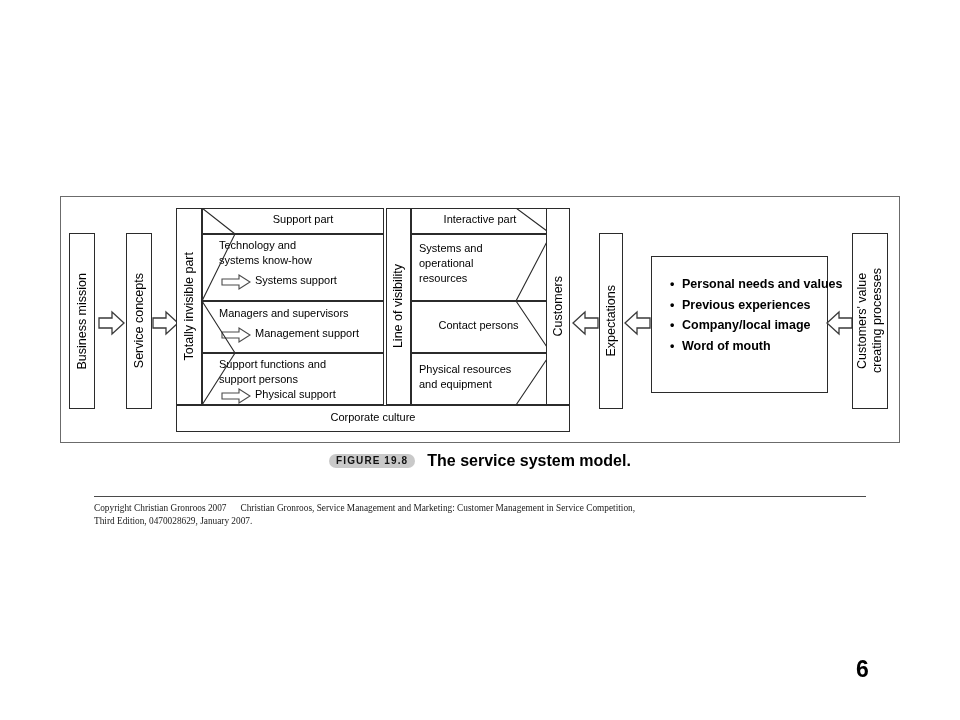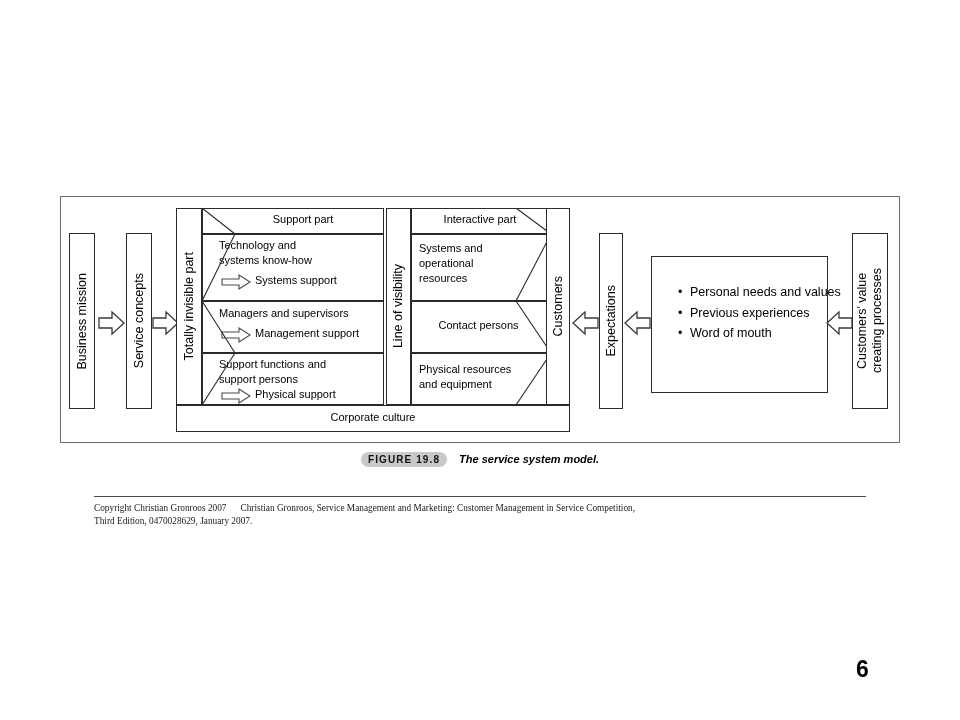--- a/index.html
+++ b/index.html
@@ -82,23 +82,24 @@
     left: 651px;
     top: 256px;
     width: 177px;
     height: 137px;
     border: 1px solid #2b2b2b;
     box-sizing: border-box;
     background: #fff;
     padding: 9px 6px 0 8px;
   }
   #influences-box ul {
-    margin: 16px;
+    margin: 8px;
     padding: 0 0 0 14px;
     list-style: none;
+    font-weight: bold;
   }
   #influences-box li {
     font-size: 12.5px;
     line-height: 20.6px;
     position: relative;
     white-space: nowrap;
   }
   #influences-box li::before {
     content: "\2022";
     position: absolute;
@@ -121,24 +122,23 @@
     border-radius: 8px;
     padding: 1.5px 7px 2px 7px;
     font-weight: bold;
     letter-spacing: 1.1px;
     font-size: 10px;
     color: #111;
     vertical-align: middle;
   }
   #caption .capttext {
     font-weight: bold;
-    font-size: 11px;
+    font-size: 16px;
     margin-left: 12px;
     vertical-align: middle;
-    font-style: italic;
   }
 
   
   #footer-rule {
     position: absolute;
     left: 94px;
     top: 496px;
     width: 772px;
     height: 1px;
     background: #4a4a4a;
@@ -278,20 +278,21 @@
 <div class="arrow" style="left:624px; top:310px;">
   <svg width="27" height="26" viewBox="0 0 27 26">
     <polygon points="26,8 13,8 13,2 1,13 13,24 13,18 26,18" fill="#ffffff" stroke="#3a3a3a" stroke-width="1.3"></polygon>
   </svg>
 </div>
 
 <div id="influences-box">
   <ul>
     <li>Personal needs and values</li>
     <li>Previous experiences</li>
+    <li>Company/local image</li>
     <li>Word of mouth</li>
   </ul>
 </div>
 
 <div class="arrow" style="left:826px; top:310px;">
   <svg width="27" height="26" viewBox="0 0 27 26">
     <polygon points="26,8 13,8 13,2 1,13 13,24 13,18 26,18" fill="#ffffff" stroke="#3a3a3a" stroke-width="1.3"></polygon>
   </svg>
 </div>
 

